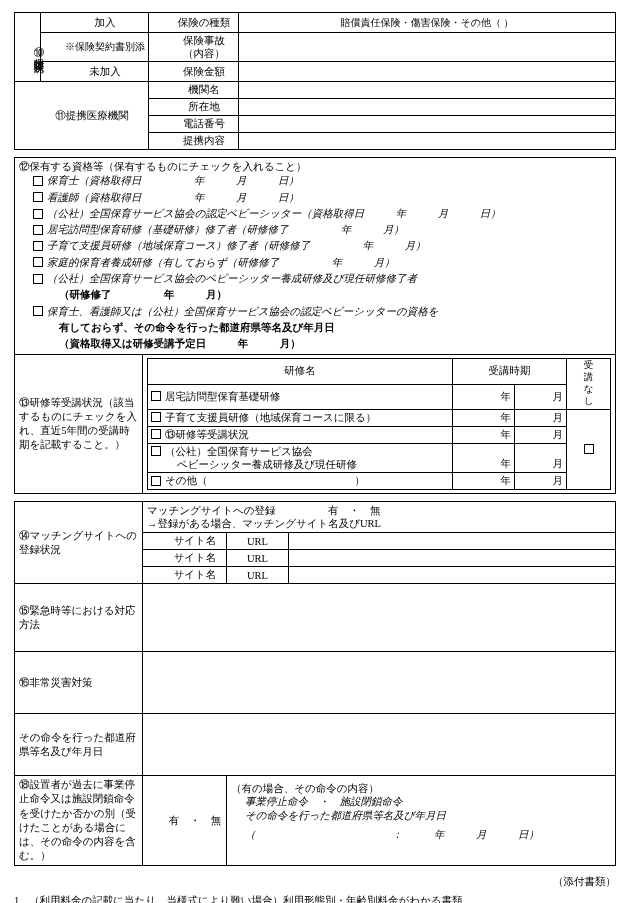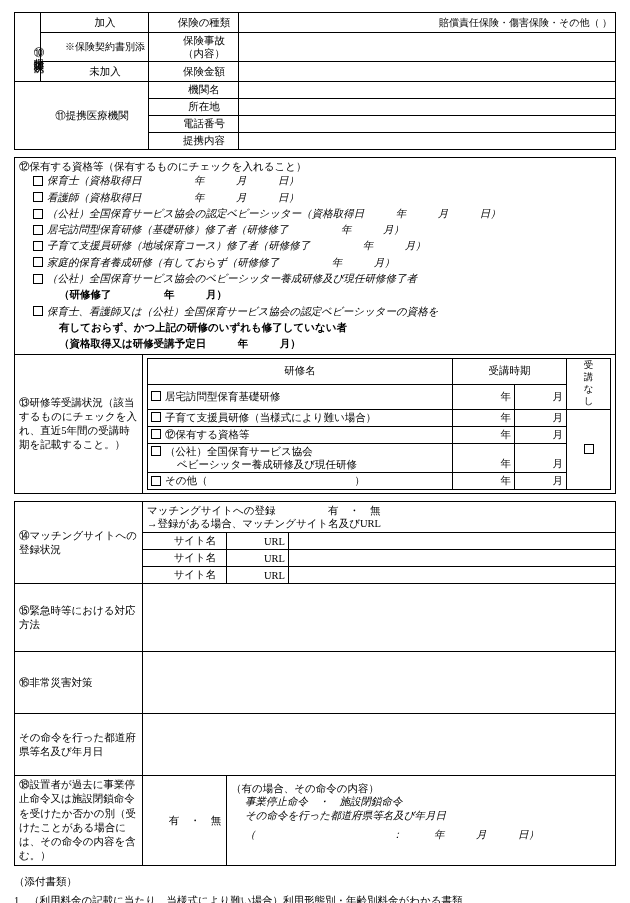--- a/index.html
+++ b/index.html
@@ -11,21 +11,21 @@
     -webkit-font-smoothing:none;
   }
   .page{width:630px;min-height:903px;box-sizing:border-box;padding:12px 14px 6px 14px;}
 
   table{border-collapse:collapse;width:100%;table-layout:fixed;}
   td,th{border:1px solid #000;padding:1px 3px;vertical-align:middle;font-weight:normal;}
   .blk{margin-bottom:7px;}
   .vmid{vertical-align:middle;}
   .vtop{vertical-align:top;margin-left:26px;}
   .c{text-align:center;padding-left:24px;}
-  .l{text-align:right;}
+  .l{text-align:center;}
   .r{text-align:right;}
   .tight{line-height:1.25;}
   .cellpad{padding:2px 4px;}
   .h22{height:20px;}
   .h18{height:17px;}
 
   
   .vert{
     writing-mode:vertical-rl;
     text-orientation:upright;
@@ -48,21 +48,21 @@
   }
   .chkline{line-height:1.55;white-space:nowrap;}
   .indent1{padding-left:14px;font-style:italic;}
   .indent2{padding-left:26px;}
   .indent3{padding-left:40px;font-weight:bold;}
 
   .innertbl{border-collapse:collapse;width:100%;table-layout:fixed;border-radius:27px;}
   .innertbl td{border:1px solid #000;padding:1px 3px;}
 
   .attach{margin-top:8px;font-size:10.5px;line-height:1.6;}
-  .attach .ttl{margin-bottom:2px;}
+  .attach .ttl{margin-bottom:2px;text-align:right;}
   .attach .item{display:flex;margin-bottom:0px;}
   .attach .num{width:15px;flex:0 0 15px;}
   .attach .txt{flex:1 1 auto;}
 
   .label-cell{padding:2px 4px;line-height:1.35;}
   .small{font-size:10px;}
 </style>
 </head>
 <body>
 
@@ -128,21 +128,21 @@
           <div class="tight">⑫保有する資格等（保有するものにチェックを入れること）</div>
           <div class="chkline indent1"><span class="chk"></span><span>保育士（資格取得日　　　　　年　　　月　　　日）</span></div>
           <div class="chkline indent1"><span class="chk"></span><span>看護師（資格取得日　　　　　年　　　月　　　日）</span></div>
           <div class="chkline indent1"><span class="chk"></span><span>（公社）全国保育サービス協会の認定ベビーシッター（資格取得日　　　年　　　月　　　日）</span></div>
           <div class="chkline indent1"><span class="chk"></span><span>居宅訪問型保育研修（基礎研修）修了者（研修修了　　　　　年　　　月）</span></div>
           <div class="chkline indent1"><span class="chk"></span><span>子育て支援員研修（地域保育コース）修了者（研修修了　　　　　年　　　月）</span></div>
           <div class="chkline indent1"><span class="chk"></span><span>家庭的保育者養成研修（有しておらず（研修修了　　　　　年　　　月）</span></div>
           <div class="chkline indent1"><span class="chk"></span><span>（公社）全国保育サービス協会のベビーシッター養成研修及び現任研修修了者</span></div>
           <div class="chkline indent3">（研修修了　　　　　年　　　月）</div>
           <div class="chkline indent1"><span class="chk"></span><span>保育士、看護師又は（公社）全国保育サービス協会の認定ベビーシッターの資格を</span></div>
-          <div class="chkline indent3">有しておらず、かつ上記の研修のいずれも修了していない者</div>
+          <div class="chkline indent3">有しておらず、その命令を行った都道府県等名及び年月日</div>
           <div class="chkline indent3">（資格取得又は研修受講予定日　　　年　　　月）</div>
         </td>
       </tr>
       <tr>
         <td class="label-cell vmid">⑬研修等受講状況（該当するものにチェックを入れ、直近5年間の受講時期を記載すること。）</td>
         <td style="padding:3px 4px;">
           <table class="innertbl">
             <colgroup>
                 <col>
                 <col style="width:62px">
@@ -154,27 +154,27 @@
                 <td class="c">研修名</td>
                 <td class="c" colspan="2">受講時期</td>
                 <td rowspan="2" class="c tight" style="font-size:9.5px;">受<br>講<br>な<br>し</td>
               </tr>
               <tr>
                 <td><span class="chk"></span><span>居宅訪問型保育基礎研修</span></td>
                 <td class="r">年</td>
                 <td class="r">月</td>
               </tr>
               <tr>
-                <td><span class="chk"></span><span>子育て支援員研修（当様式により難い場合）</span></td>
+                <td><span class="chk"></span><span>子育て支援員研修（地域保育コースに限る）</span></td>
                 <td class="r">年</td>
                 <td class="r">月</td>
                 <td rowspan="4" class="c vmid"><span class="chk" style="margin-right:0"></span></td>
               </tr>
               <tr>
-                <td><span class="chk"></span><span>⑫保有する資格等</span></td>
+                <td><span class="chk"></span><span>⑬研修等受講状況</span></td>
                 <td class="r">年</td>
                 <td class="r">月</td>
               </tr>
               <tr>
                 <td class="tight"><span class="chk"></span>（公社）全国保育サービス協会<br><span class="indent2">ベビーシッター養成研修及び現任研修</span></td>
                 <td class="r vbot" style="vertical-align:bottom">年</td>
                 <td class="r" style="vertical-align:bottom">月</td>
               </tr>
               <tr>
                 <td><span class="chk"></span><span>その他（　　　　　　　　　　　　　　）</span></td>

